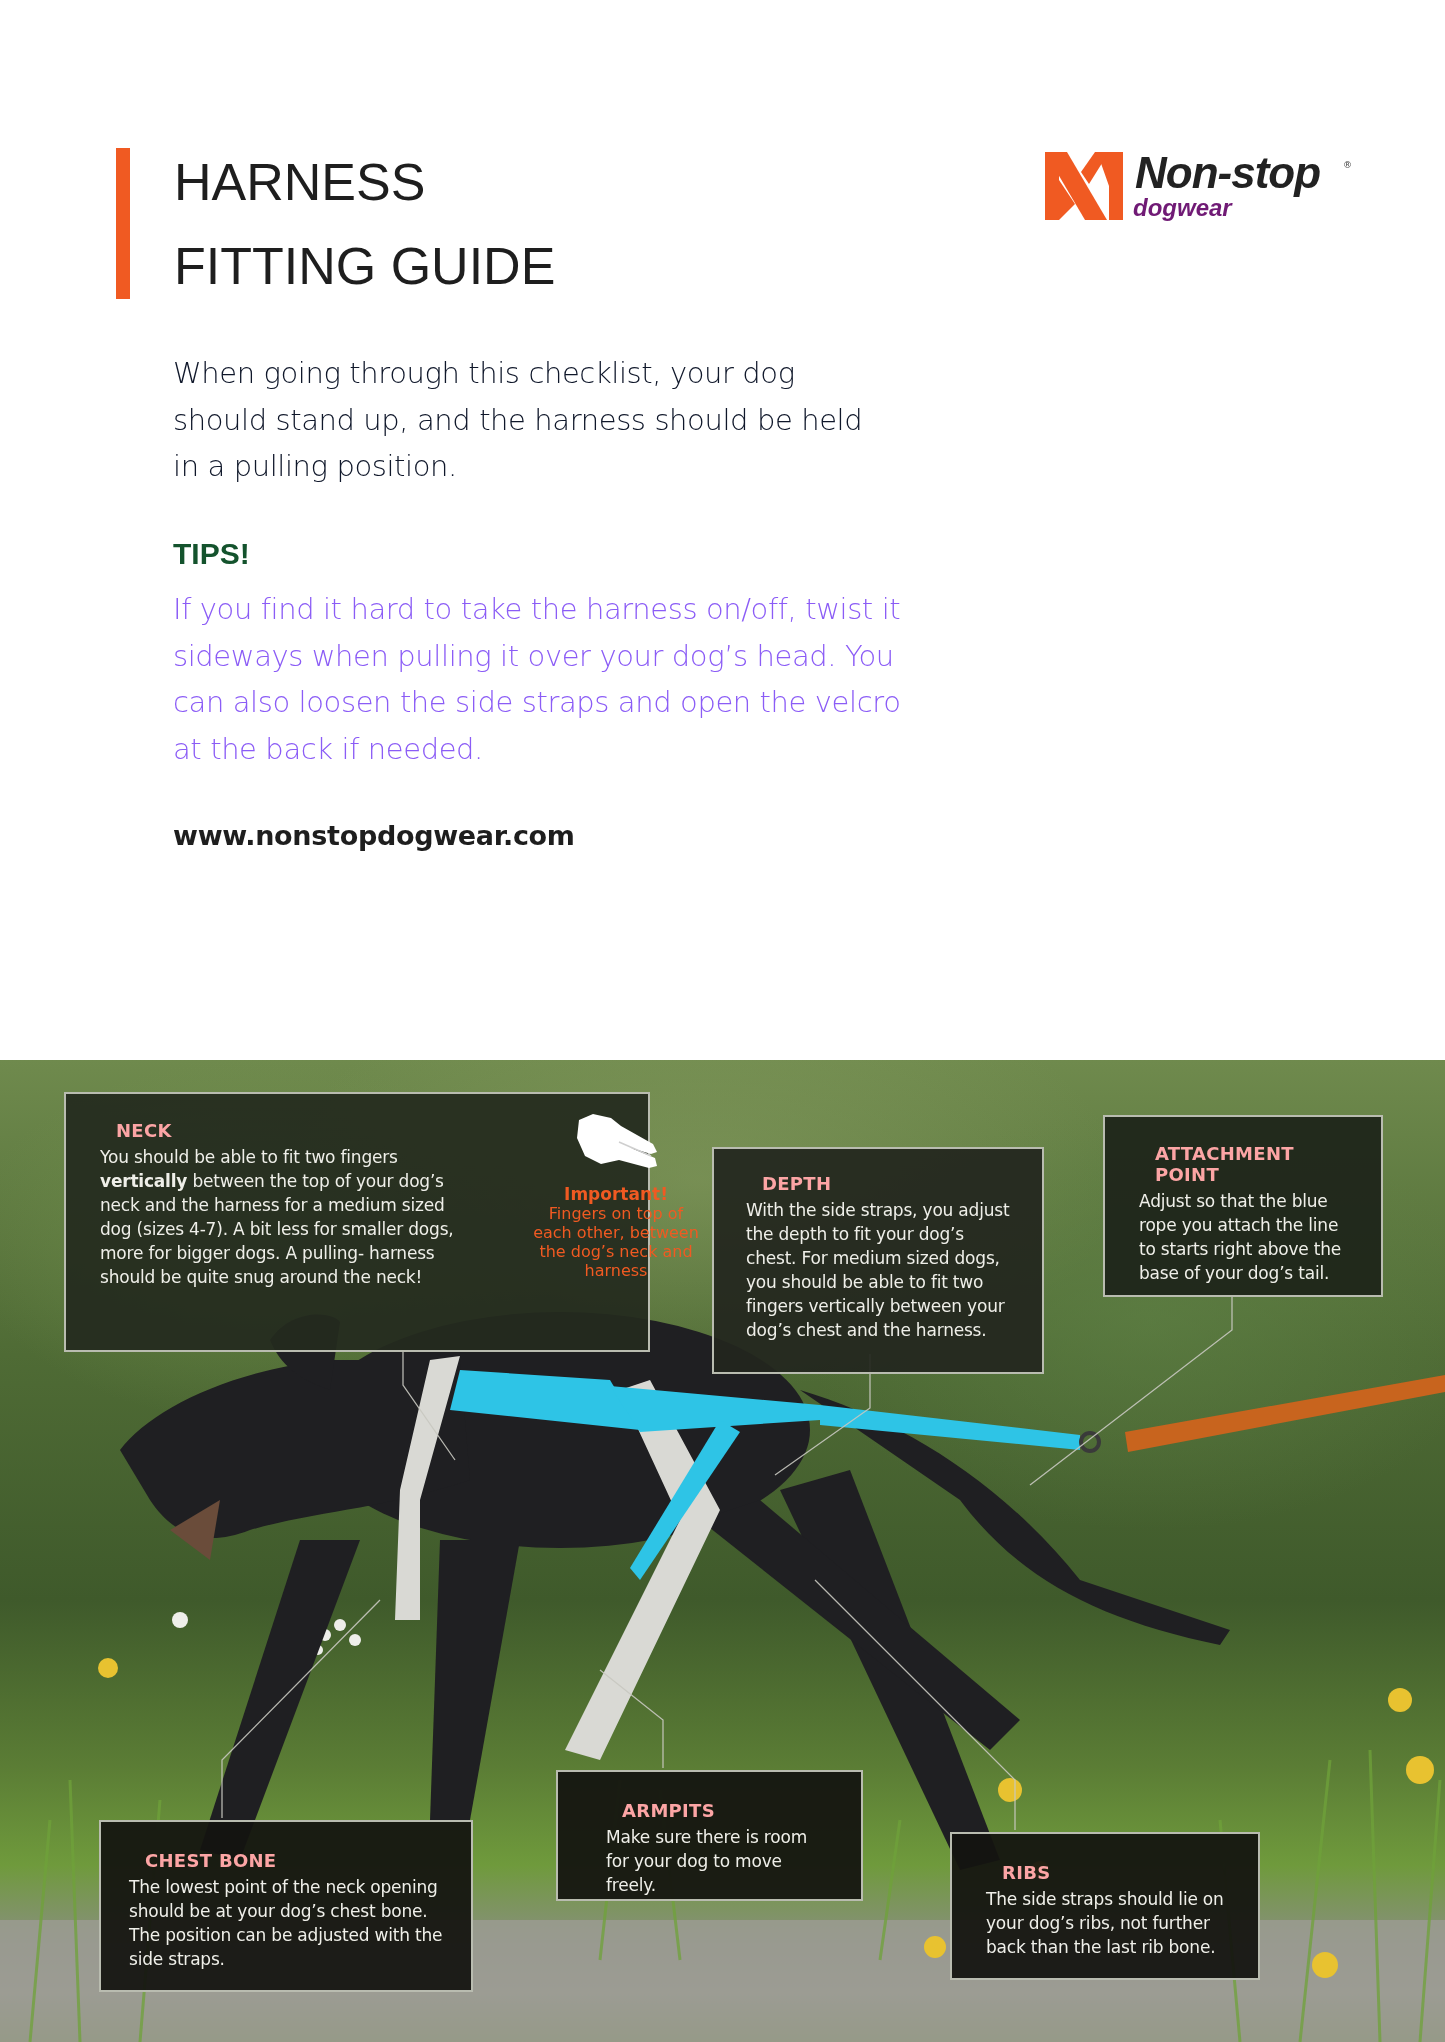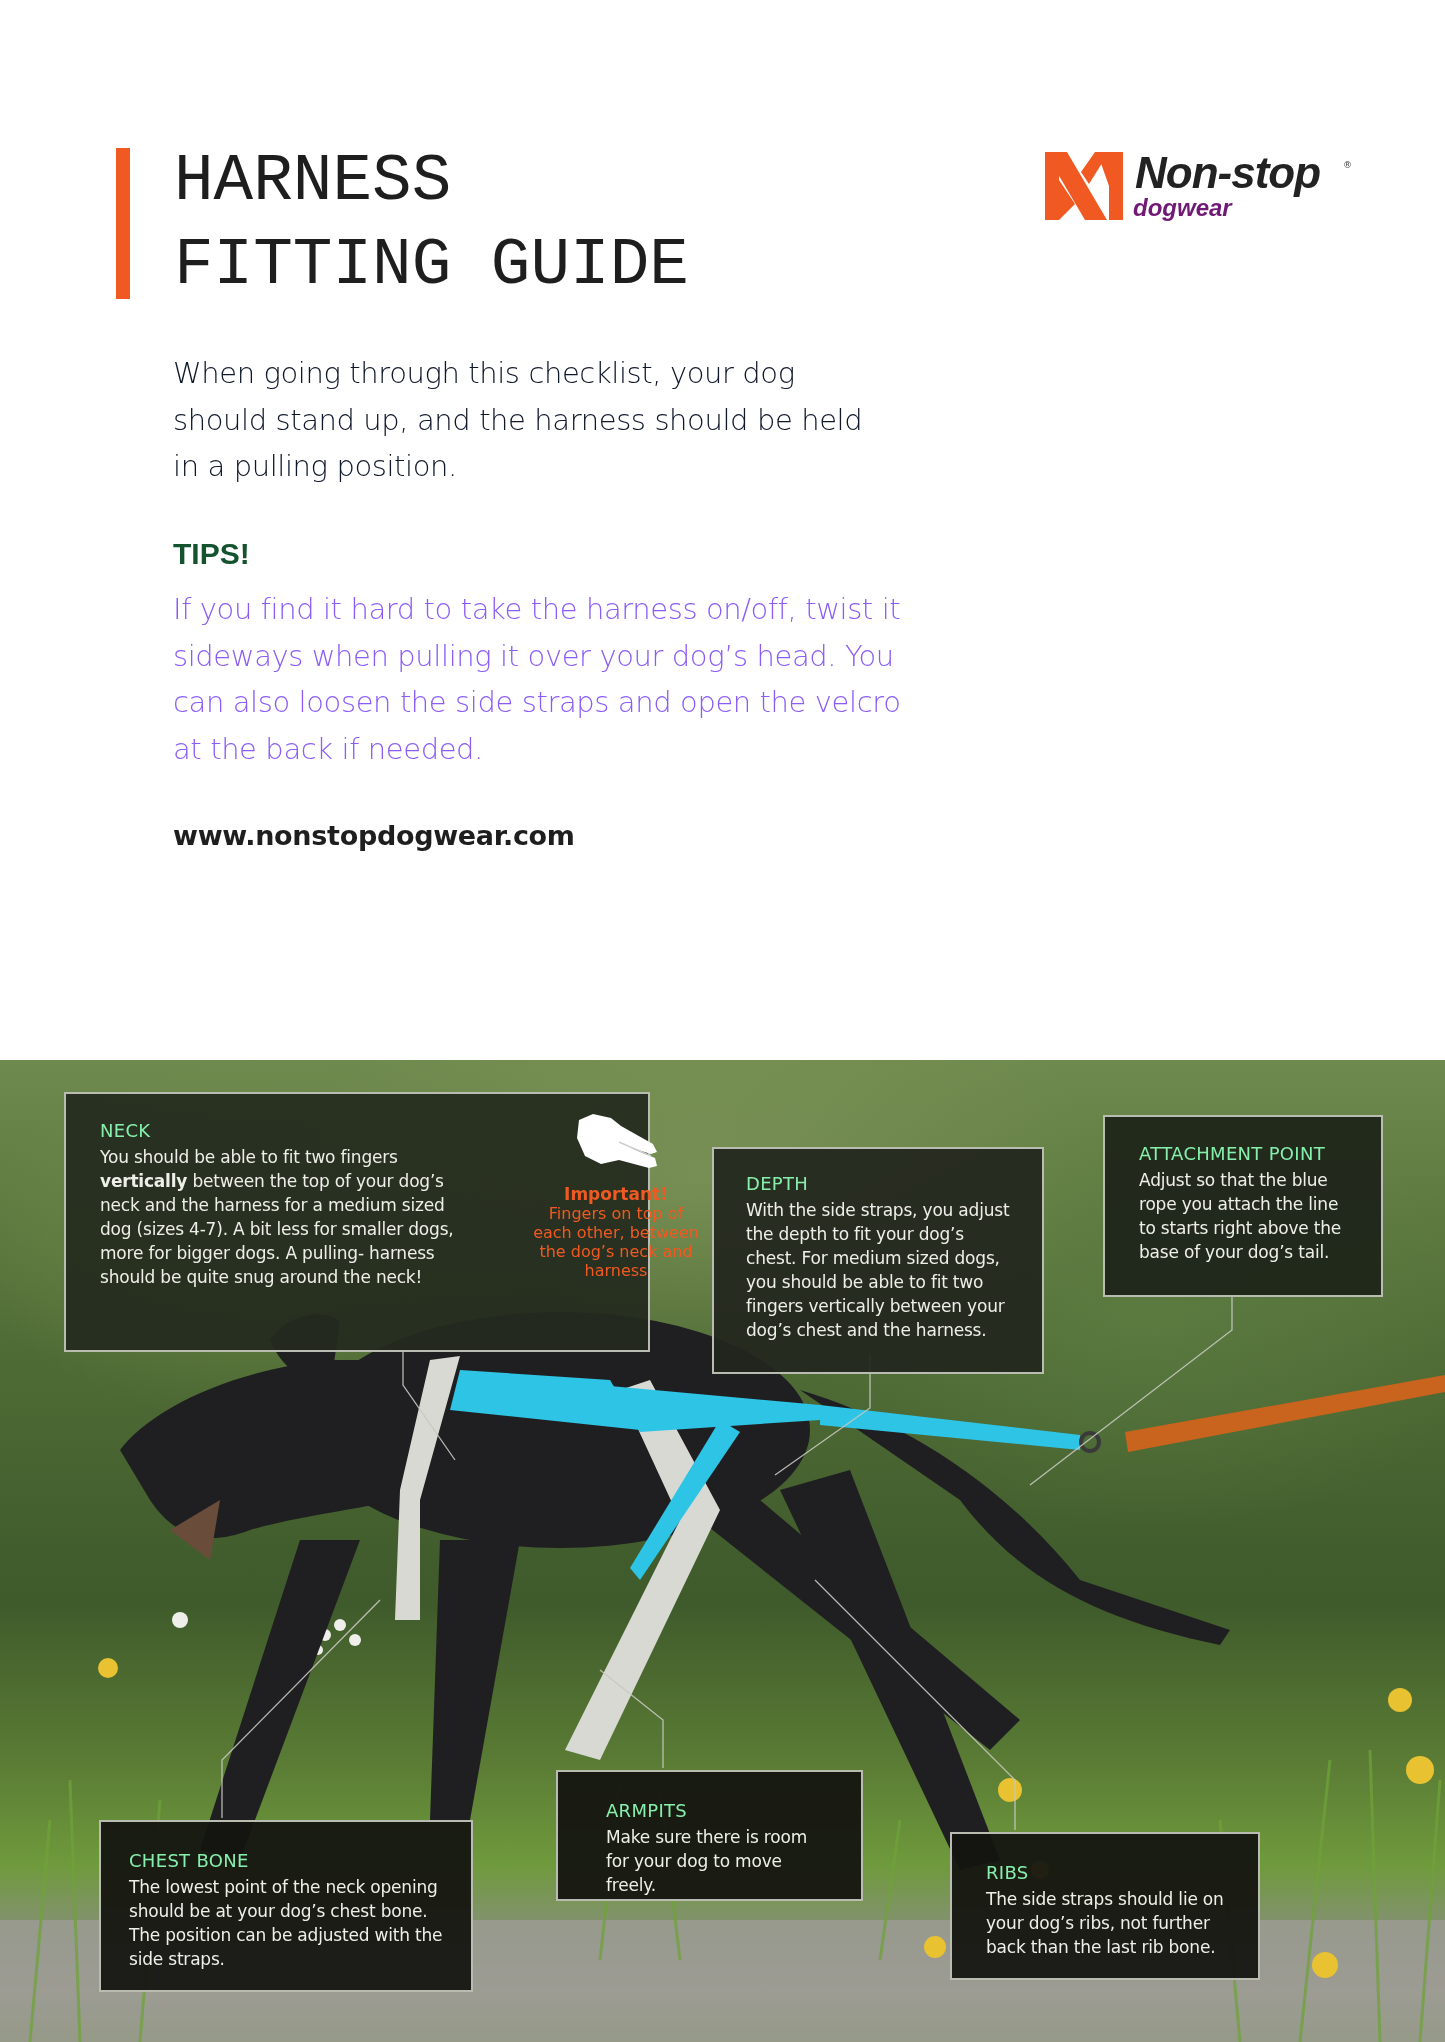--- a/index.html
+++ b/index.html
@@ -1,22 +1,22 @@
 <!DOCTYPE html>
 <html><head>
 <meta charset="utf-8">
 <style>
   * { box-sizing: border-box; margin: 0; padding: 0; }
   html, body { width: 1445px; height: 2042px; background: #ffffff; overflow: hidden; }
   body { position: relative; font-family: "DejaVu Sans", sans-serif; color: #222; }
 
   
   .accent-bar { position: absolute; left: 116px; top: 148px; width: 14px; height: 151px; background: #f05a22; }
-  .title { position: absolute; left: 174px; top: 140px; font-family: Liberation Mono, monospace; font-weight: 300;
-           font-size: 66px; line-height: 84px; color: #1e1e1e; letter-spacing: 0px; }
+  .title { position: absolute; left: 174px; top: 140px; font-family: Liberation Sans, sans-serif; font-weight: 300;
+           font-size: 52px; line-height: 84px; color: #1e1e1e; letter-spacing: 0px; }
   .title span { display: block; }
 
   .logo { position: absolute; left: 1045px; top: 142px; width: 310px; height: 90px; }
   .logo-text { position: absolute; left: 90px; top: 6px; font-family: "Liberation Sans", sans-serif; font-weight: bold;
                font-style: italic; font-size: 44px; color: #222; letter-spacing: -1px; }
   .logo-sub { position: absolute; left: 88px; top: 52px; font-family: "Liberation Sans", sans-serif; font-weight: bold;
               font-style: italic; font-size: 24px; color: #701a75; }
   .logo-reg { position: absolute; left: 298px; top: 18px; font-size: 9px; color: #444; }
 
   
@@ -35,22 +35,22 @@
              radial-gradient(ellipse 420px 260px at 260px 180px, rgba(120,150,80,0.55), transparent 70%),
              radial-gradient(ellipse 500px 300px at 1150px 260px, rgba(95,130,70,0.6), transparent 70%),
              radial-gradient(ellipse 600px 300px at 700px 120px, rgba(140,160,100,0.5), transparent 70%),
              linear-gradient(180deg, #6f8a4d 0%, #4f6b35 30%, #3f5a2b 55%, #5b7d35 72%, #6f9a3c 82%, #8a8f80 90%, #9a9a92 95%, #7b8f5a 100%);
   }
   .photo svg.scene { position: absolute; left: 0; top: 0; width: 1445px; height: 982px; }
 
   
   .callout { position: absolute; background: rgba(24, 26, 20, 0.92); border: 2px solid #b9bcb0; color: #f2f2ee;
              font-family: "DejaVu Sans", sans-serif; }
-  .callout .ctitle { font-family: "DejaVu Sans", sans-serif; font-weight: normal; color: #86efac; font-size: 18px;
-                     letter-spacing: 0.3px; margin-bottom: 4px; }
+  .callout .ctitle { font-family: "DejaVu Sans", sans-serif; font-weight: bold; color: #fca5a5; font-size: 18px;
+                     letter-spacing: 0.3px; margin-bottom: 4px; margin-left: 16px; }
   .callout .cbody { font-size: 17px; line-height: 24px; color: #efefe9; letter-spacing: -0.2px; }
   .callout .cbody b { font-weight: bold; }
 
   .callout-neck { left: 64px; top: 1092px; width: 586px; height: 260px; background: rgba(36, 42, 30, 0.93); padding: 26px 34px; }
   .callout-neck .cbody { width: 360px; }
   .important { position: absolute; left: 466px; top: 18px; width: 168px; text-align: center; }
   .important .hand { display: block; margin: 0 auto 10px; width: 90px; height: 62px; }
   .important .imp-title { font-weight: bold; color: #f05a22; font-size: 17px; }
   .important .imp-body { color: #f05a22; font-size: 16px; line-height: 19px; }
 

